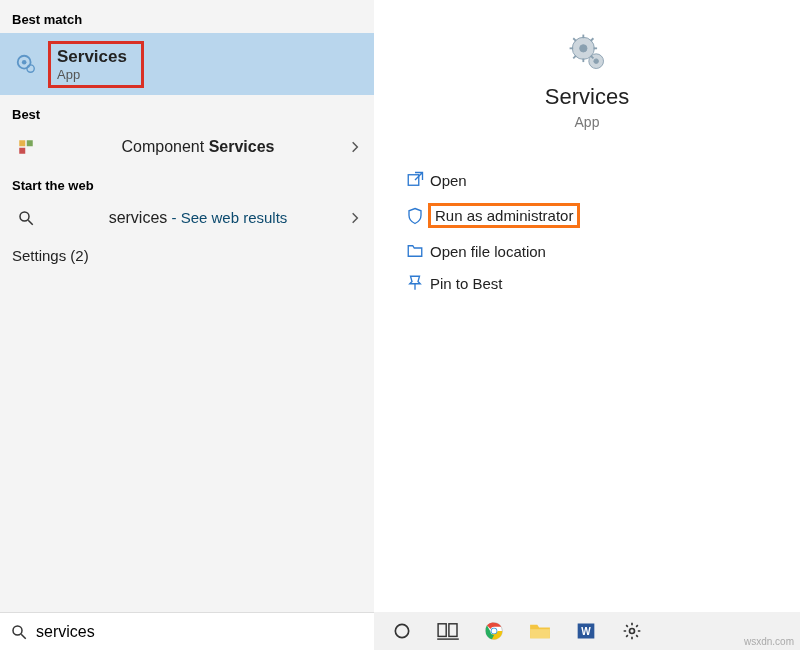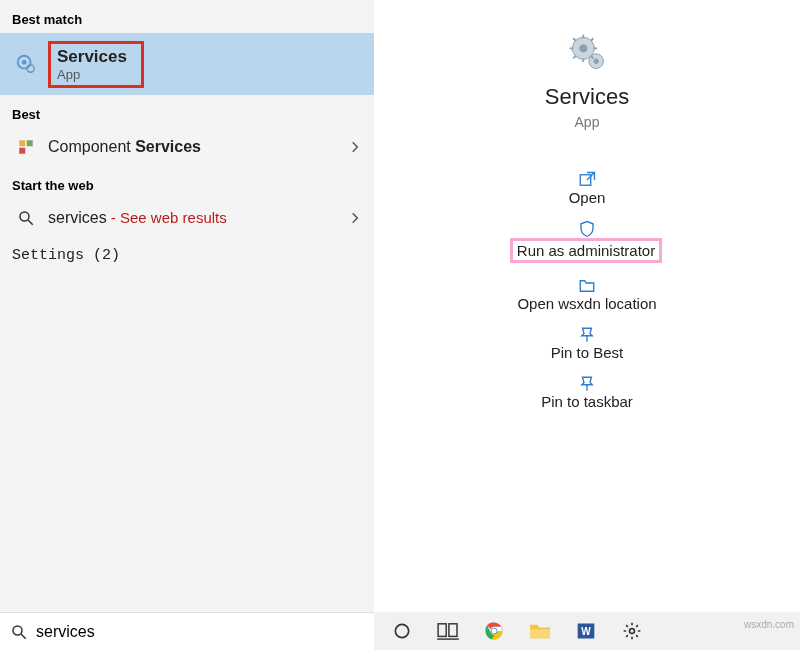--- a/index.html
+++ b/index.html
@@ -9,52 +9,52 @@
   .right { width: 426px; background: #fff; position: relative; }
 
   .section-label { font-size: 13px; font-weight: 600; padding: 12px 12px 6px; color: #000000; }
 
   .best-match-item { display: flex; align-items: center; background: #b9d6ed; padding: 10px 12px; height: 62px; }
   .best-match-icon { width: 28px; display: flex; justify-content: center; margin-right: 8px; }
   .best-match-text { border: 3px solid #d93025; padding: 3px 14px 3px 6px; }
   .best-match-text .title { font-weight: 700; font-size: 17px; }
   .best-match-text .sub { font-size: 13px; color: #555; }
 
-  .row { display: flex; align-items: center; padding: 10px 12px; cursor: default; }
+  .row { display: flex; align-items: center; padding: 10px 12px; cursor: default; text-align: center; }
   .row .icon { width: 28px; display: flex; justify-content: center; margin-right: 8px; }
   .row .label { flex: 1; font-size: 16px; }
   .row .chev { color: #666; }
   .row strong { font-weight: 700; }
 
   .web-row .query { font-size: 16px; color: #222; }
-  .web-row .hint { font-size: 15px; color: #b91c1c; }
-
-  .settings-label { font-size: 15px; padding: 10px 12px; font-family: Liberation Mono, monospace; }
+  .web-row .hint { font-size: 15px; color: #0c4a6e; }
+
+  .settings-label { font-size: 15px; padding: 10px 12px; }
 
   
   .app-hero { text-align: center; padding: 30px 10px 14px; }
   .app-hero .big-icon { margin: 0 auto 10px; width: 44px; height: 44px; display: flex; align-items: center; justify-content: center; }
   .app-hero .app-title { font-size: 22px; font-weight: 400; }
   .app-hero .app-sub { font-size: 14px; color: #777; margin-top: 4px; }
 
   .actions { padding: 20px 20px 0 20px; }
-  .action { display: flex; align-items: center; padding: 7px 6px; cursor: default; flex-direction: column; }
+  .action { display: flex; align-items: center; padding: 7px 6px; cursor: default; }
   .action .a-icon { width: 30px; color: #2e7ad1; display: flex; justify-content: center; }
   .action .a-label { font-size: 15px; }
-  .boxed .a-label { border: 3px solid #f9a8d4; padding: 1px 4px; margin-left: -2px; }
+  .boxed .a-label { border: 3px solid #f97316; padding: 1px 4px; margin-left: -2px; }
 
   
   .searchbar { position: absolute; left: 0; bottom: 0; width: 374px; height: 38px; background: #fff; display: flex; align-items: center; padding: 0 10px; border-top: 1px solid #ddd; }
   .searchbar .sicon { color: #333; margin-right: 8px; }
   .searchbar input { border: none; outline: none; font-size: 16px; flex: 1; background: transparent; }
 
   
   .taskbar { position: absolute; left: 374px; bottom: 0; width: 426px; height: 38px; background: #f1f1f1; display: flex; align-items: center; gap: 22px; padding-left: 16px; }
   .tb-item { width: 24px; height: 24px; display: flex; align-items: center; justify-content: center; color: #333; }
-  .watermark { position: absolute; right: 6px; bottom: 20px; font-size: 10px; color: #aaa; }
+  .watermark { position: absolute; right: 6px; bottom: 3px; font-size: 10px; color: #aaa; }
 
   svg { display: block; }
 </style>
 </head>
 <body>
 
 <div class="container">
 
   <div class="left">
     <div class="section-label">Best match</div>
@@ -154,40 +154,32 @@
         </div>
         <div class="a-label">Run as administrator</div>
       </div>
 
       <div class="action">
         <div class="a-icon">
           <svg width="18" height="18" viewBox="0 0 24 24">
               <path d="M3 5h6l2 3h10v11H3z" fill="none" stroke="#2e7ad1" stroke-width="1.8"></path>
             </svg>
         </div>
-        <div class="a-label">Open wsxdn location</div>
+        <div class="a-label">Open file location</div>
       </div>
 
       <div class="action">
         <div class="a-icon">
           <svg width="18" height="18" viewBox="0 0 24 24">
               <path d="M6 3h12l-2 7 3 3H5l3-3-2-7zM12 13v8" fill="none" stroke="#2e7ad1" stroke-width="1.8"></path>
             </svg>
         </div>
         <div class="a-label">Pin to Best</div>
       </div>
 
-      <div class="action">
-        <div class="a-icon">
-          <svg width="18" height="18" viewBox="0 0 24 24">
-              <path d="M6 3h12l-2 7 3 3H5l3-3-2-7zM12 13v8" fill="none" stroke="#2e7ad1" stroke-width="1.8"></path>
-            </svg>
-        </div>
-        <div class="a-label">Pin to taskbar</div>
-      </div>
     </div>
   </div>
 </div>
 
 <div class="searchbar">
   <div class="sicon">
     <svg width="18" height="18" viewBox="0 0 24 24">
         <circle cx="10" cy="10" r="6" fill="none" stroke="#333" stroke-width="2"></circle>
         <line x1="15" y1="15" x2="21" y2="21" stroke="#333" stroke-width="2"></line>
       </svg>

